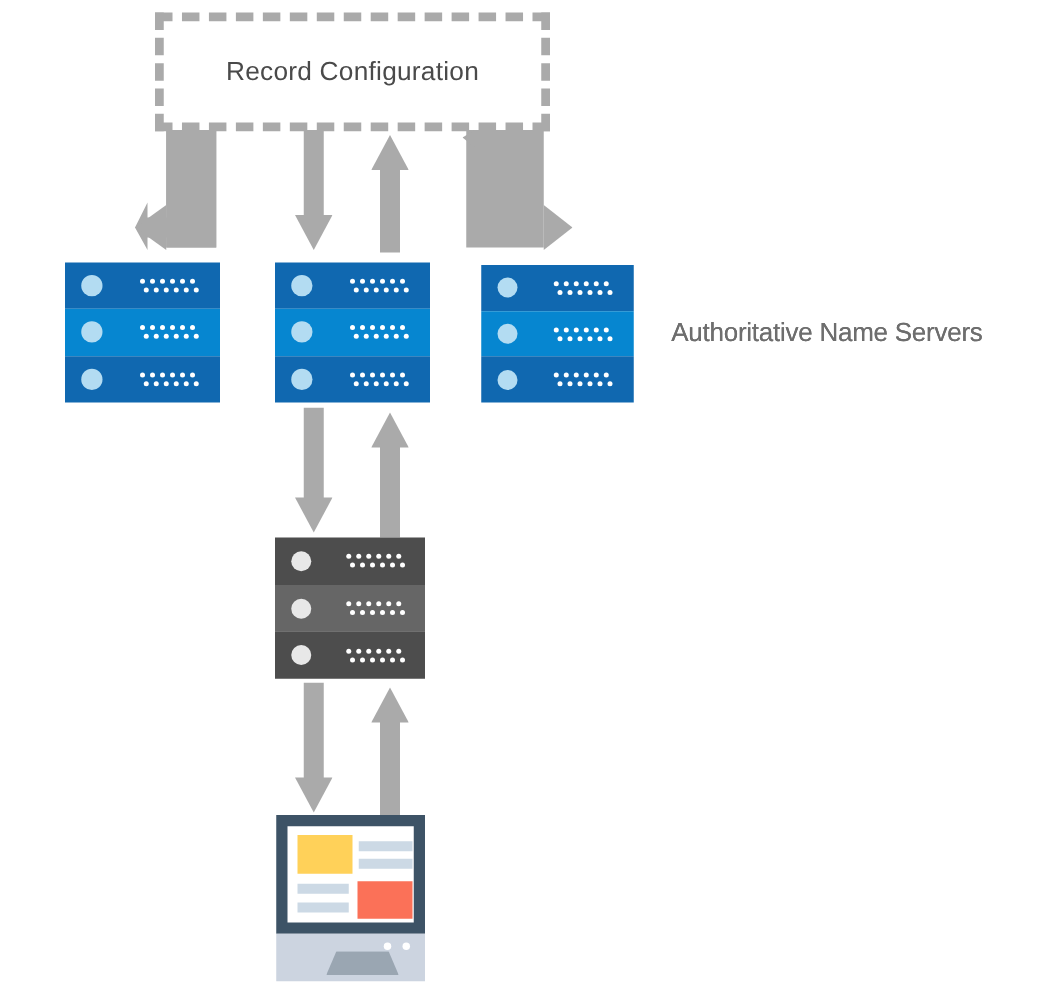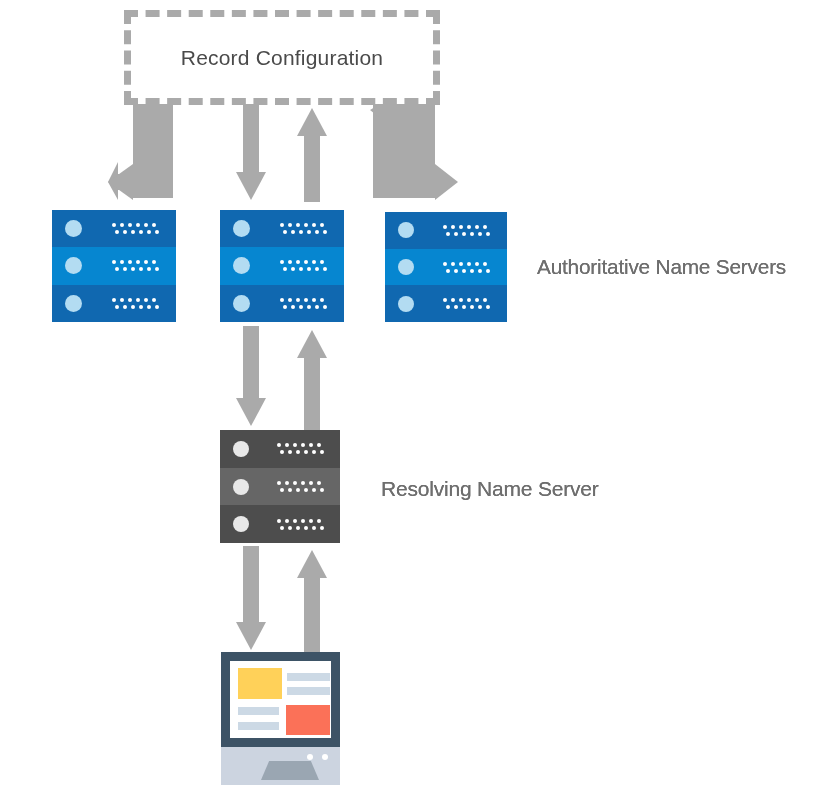--- a/index.html
+++ b/index.html
@@ -449,15 +449,14 @@
       <span class="abs scr-bar" id="scr-bar-4"></span>
       <span class="abs scr-red"></span>
     </div>
   </div>
   <div class="abs" id="monitor-base"></div>
   <span class="abs base-dot" id="base-dot-1"></span>
   <span class="abs base-dot" id="base-dot-2"></span>
   <div class="abs" id="monitor-stand"></div>
 
   <div class="abs diagram-label" id="label-authoritative">Authoritative Name Servers</div>
-  <div class="abs diagram-label" id="label-resolving">Resolving Name Server</div>
 
 </div>
 
 </body></html>

